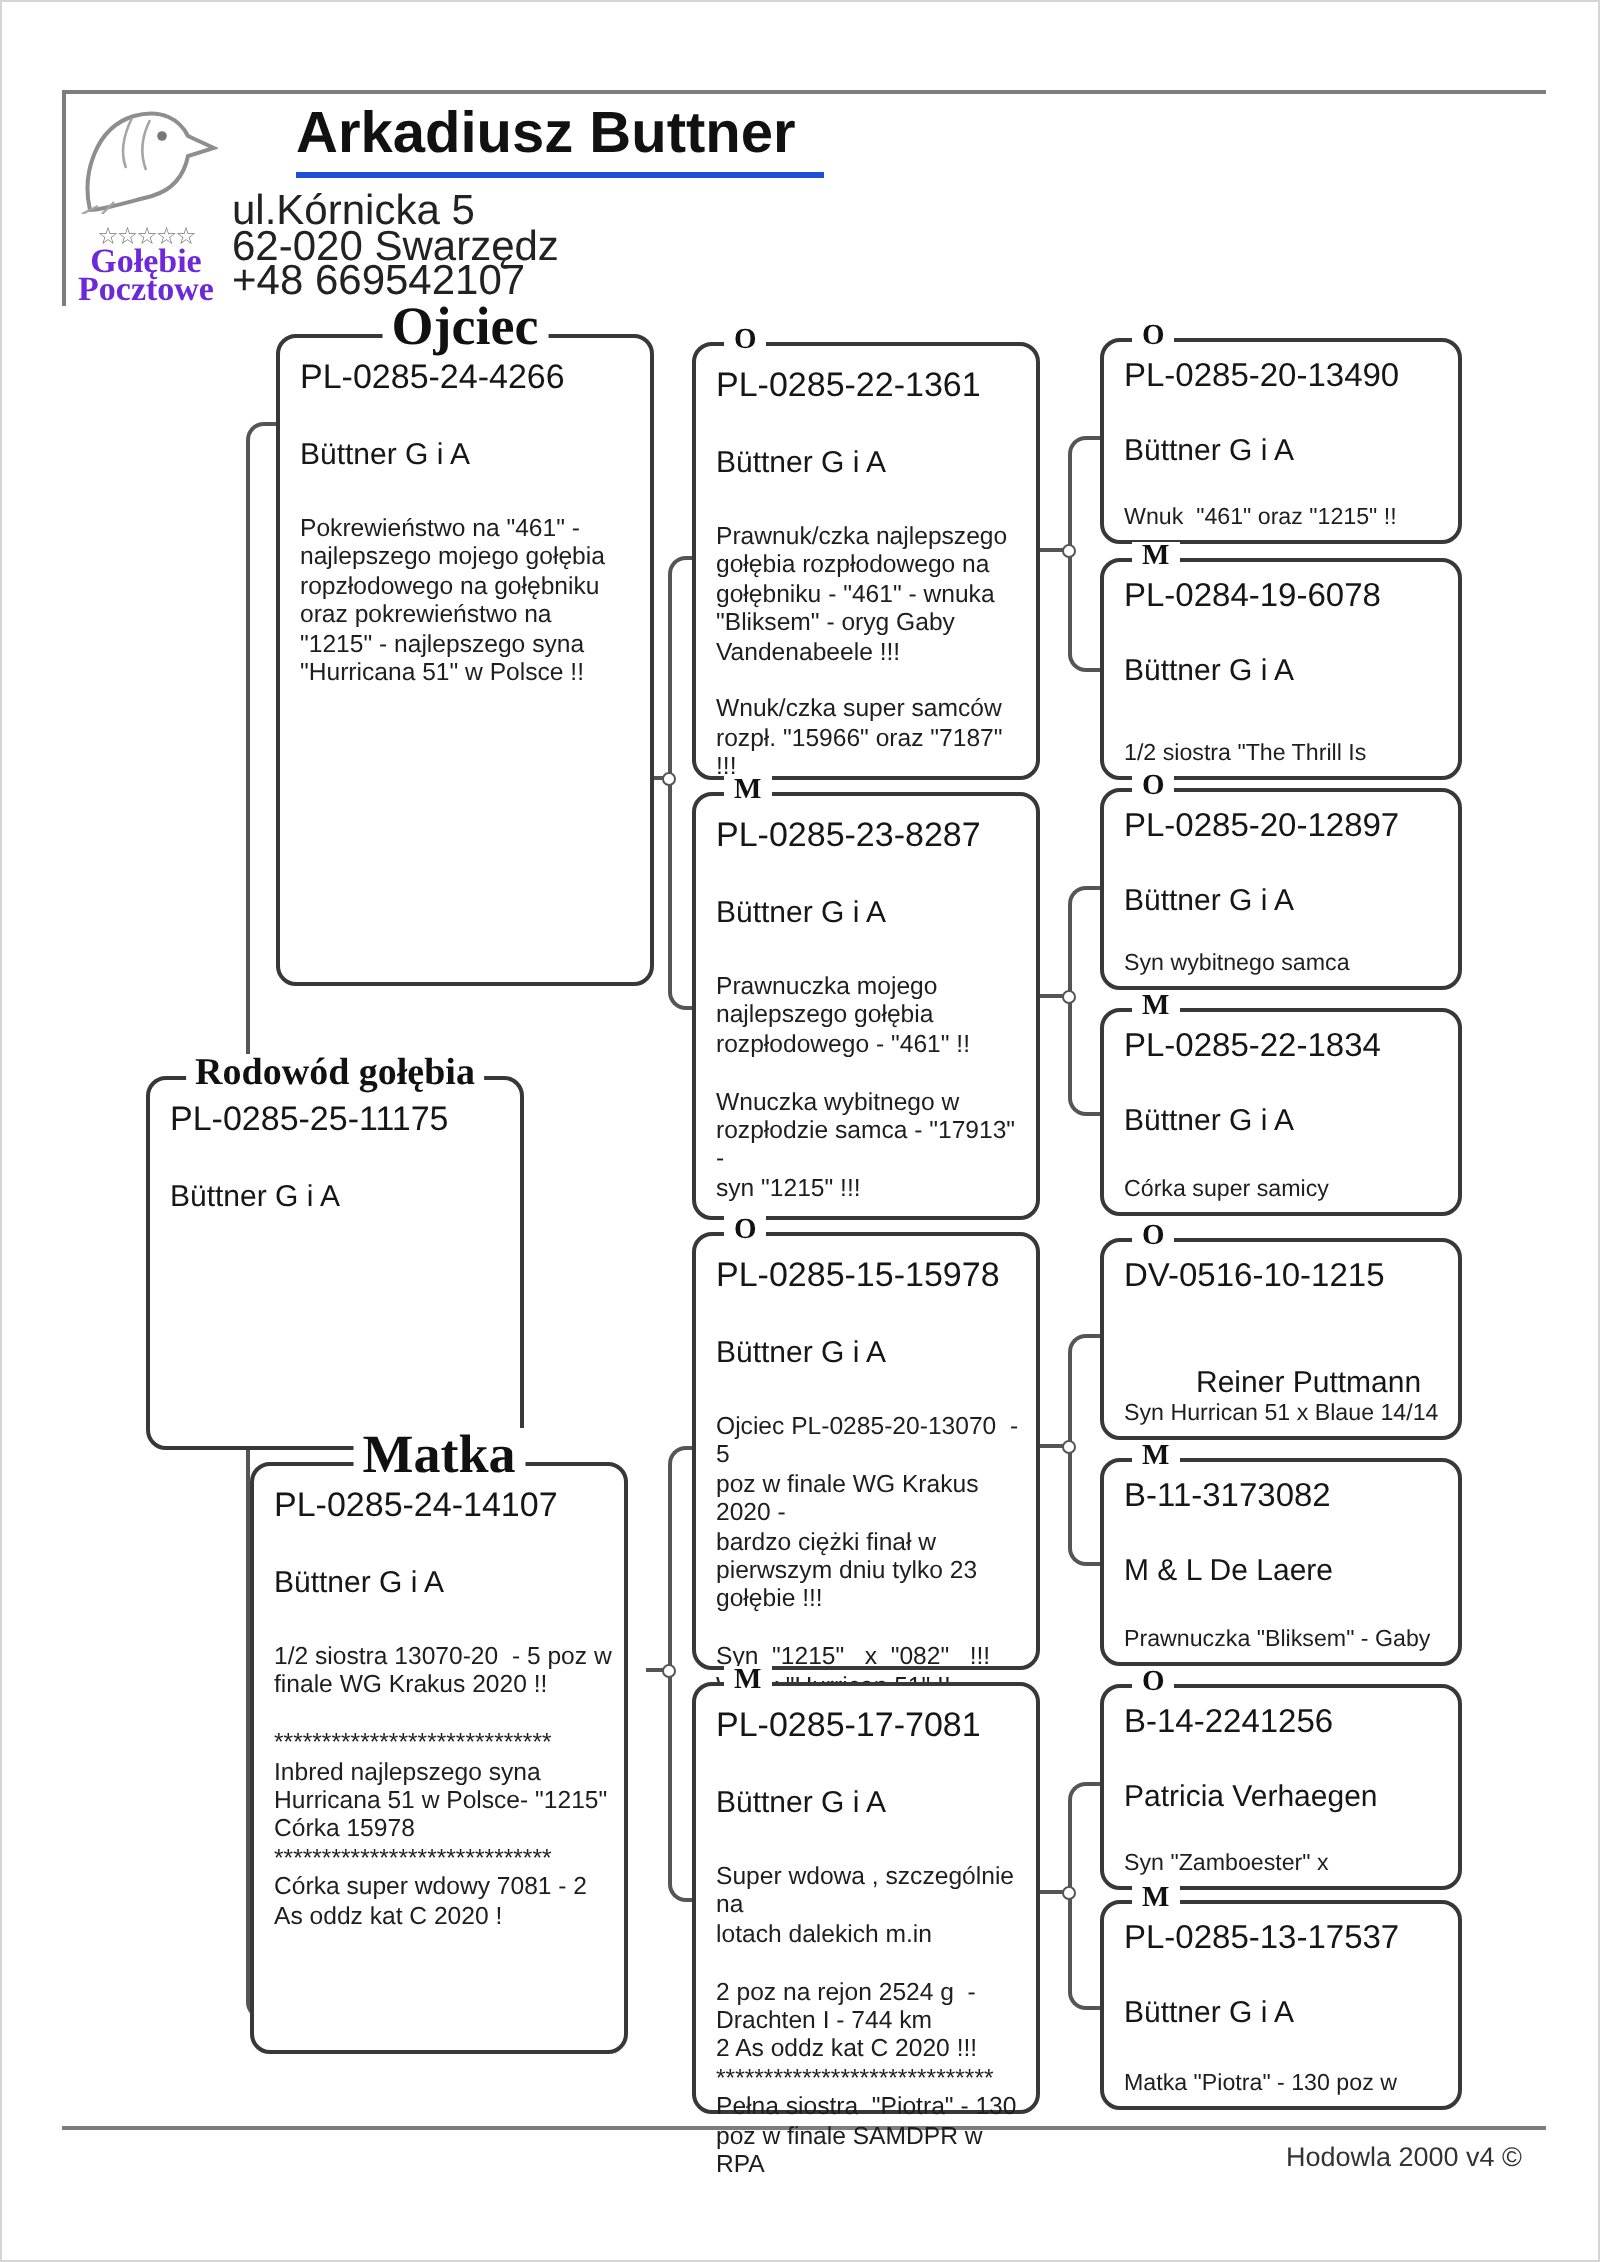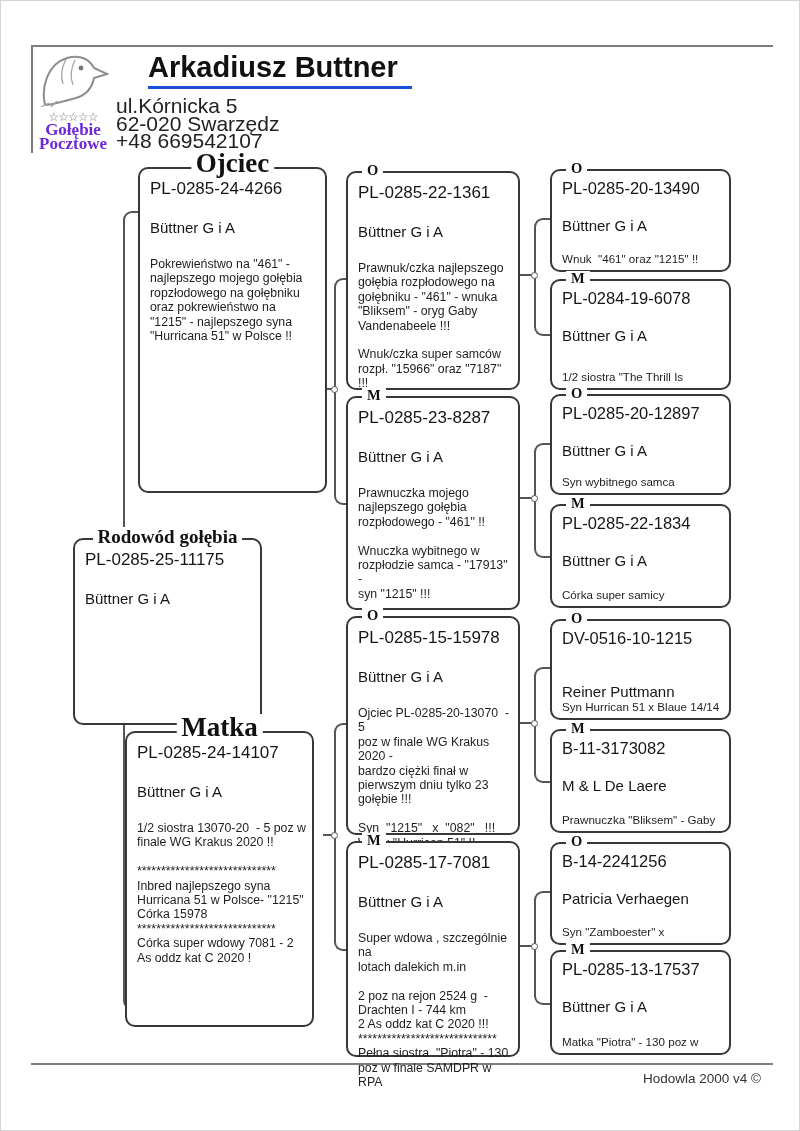--- a/index.html
+++ b/index.html
@@ -27,21 +27,21 @@
     font-weight:bold;color:#111;white-space:nowrap;z-index:3;
   }
   .legend.big{left:50%;transform:translateX(-50%);top:-19px;font-size:27px;line-height:27px;}
   .legend.mid{left:50%;transform:translateX(-50%);top:-13px;font-size:19px;line-height:19px;}
   .legend.small{left:14px;top:-10px;font-size:14.5px;line-height:15px;}
   .ring{position:absolute;left:10px;top:10px;font-size:17px;color:#161616;white-space:nowrap;}
   .owner{position:absolute;left:10px;top:50px;font-size:15px;color:#161616;white-space:nowrap;}
   .comment{position:absolute;left:10px;right:5px;top:88px;font-size:12.3px;line-height:14.4px;color:#1e1e1e;white-space:pre-wrap;}
   .sm .ring{top:8px;font-size:16.5px;text-align:right;}
   .sm .owner{top:46px;}
-  .sm.owner-low .owner{top:62px;}
+  .sm.owner-low .owner{top:62px;margin-left:36px;}
   .sm .comment{top:auto;bottom:5px;font-size:11.6px;line-height:13px;}
   
   .bracket{
     position:absolute;border-left:2px solid #555;border-top:2px solid #555;border-bottom:2px solid #555;
     border-radius:9px 0 0 9px;z-index:1;
   }
   .stub{position:absolute;height:2px;background:#555;z-index:1;}
   .jdot{position:absolute;width:7px;height:7px;border-radius:50%;background:#fff;border:1.5px solid #555;box-sizing:border-box;z-index:2;}
   
   .footer-text{position:absolute;right:38px;top:1070px;font-size:13.5px;color:#333;}

